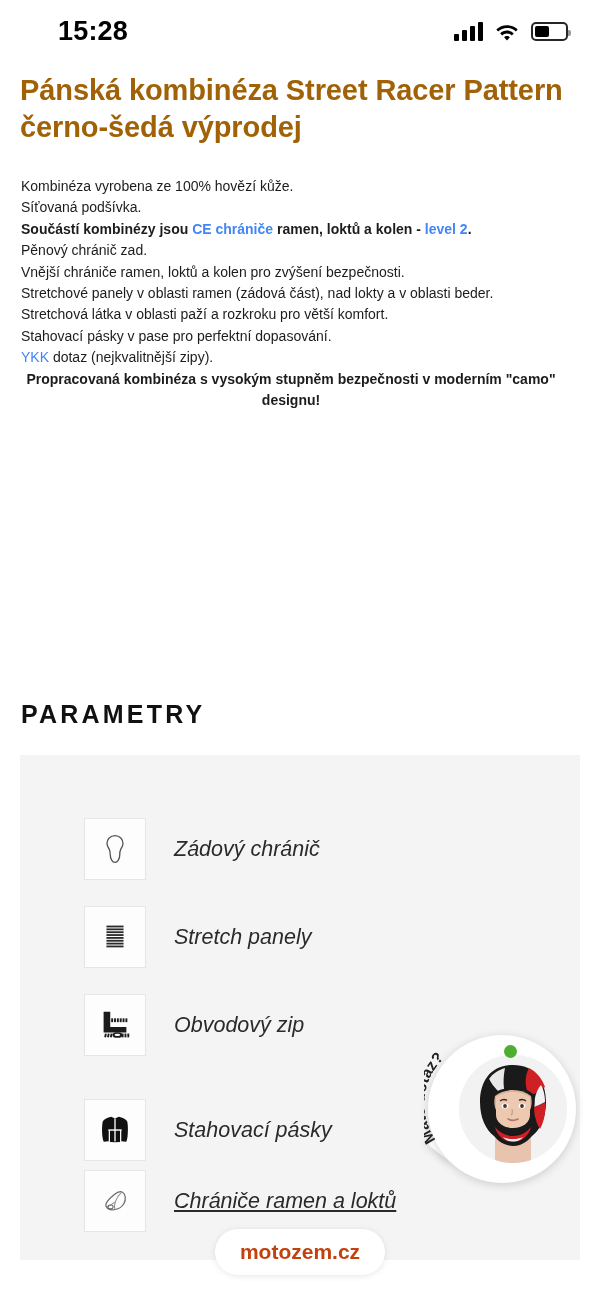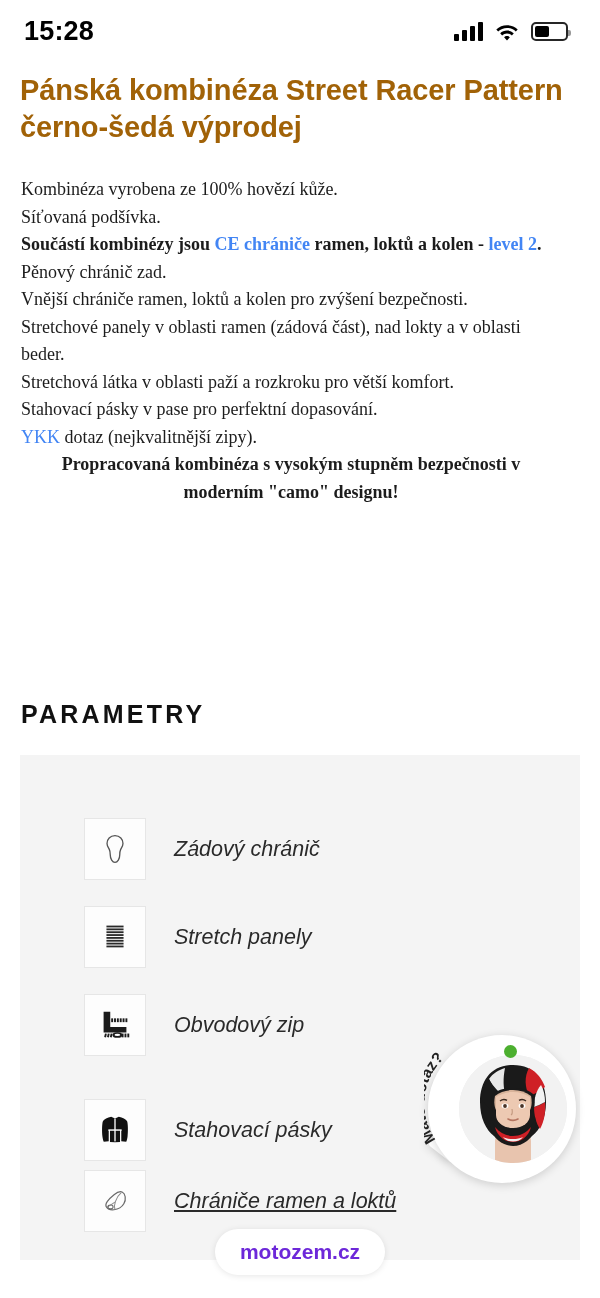--- a/index.html
+++ b/index.html
@@ -8,21 +8,21 @@
     background: #ffffff;
     font-family: "Liberation Sans", sans-serif;
     -webkit-font-smoothing: antialiased;
   }
   .page { position: relative; width: 600px; height: 1298px; overflow: hidden; background:#fff; }
 
   
   .statusbar {
     position: absolute; top: 0; left: 0; width: 600px; height: 62px;
     display: flex; align-items: center; justify-content: space-between;
-    padding: 0 32px 0 24px;
+    padding: 0 32px 0 58px;
   }
   .status-time {
     font-size: 27px; font-weight: 600; color: #000; letter-spacing: 0.2px;
     font-family: "Liberation Sans", sans-serif;
   }
   .status-icons { display: flex; align-items: center; gap: 11px; }
   .sig { display: flex; align-items: flex-end; gap: 3px; height: 19px; }
   .sig i { display:block; width: 5px; background: #000; border-radius: 1px; }
   .sig i:nth-child(1){ height: 7px; }
   .sig i:nth-child(2){ height: 11px; }
@@ -43,21 +43,21 @@
   
   .product-title {
     position: absolute; left: 20px; top: 72px; width: 560px;
     font-size: 29px; font-weight: bold; line-height: 1.29; color: #a16207;
     letter-spacing: -0.1px;
   }
 
   
   .desc {
     position: absolute; left: 21px; top: 176px; width: 540px;
-    font-size: 18px; line-height: 1.53; color: #1c1c1c; font-family: Liberation Serif, serif;
+    font-size: 14px; line-height: 1.53; color: #1c1c1c;
   }
   .desc p { margin: 0; }
   .desc .b { font-weight: bold; }
   .lnk { color: #4285f4; margin-top: 32px; }
   .closing { font-weight: bold; margin-top: 26px; text-align: center; }
 
   
   .section-heading {
     position: absolute; left: 21px; top: 700px;
     font-size: 25px; font-weight: bold; letter-spacing: 3.2px; color: #111;
@@ -105,21 +105,21 @@
   .chat-dot {
     position: absolute; left: 76px; top: 10px; width: 13px; height: 13px;
     border-radius: 50%; background: #4caf2f;
   }
 
   
   .brand-pill {
     position: absolute; left: 215px; top: 1229px; width: 170px; height: 46px;
     background: #ffffff; border-radius: 23px;
     display: flex; align-items: center; justify-content: center;
-    font-size: 21px; font-weight: bold; color: #6d28d9;
+    font-size: 21px; font-weight: bold; color: #c2410c;
     box-shadow: 0 1px 6px rgba(0,0,0,0.10);
   }
 </style>
 </head>
 <body>
 
 <div class="page">
 
   <div class="statusbar">
     <div class="status-time">15:28</div>

